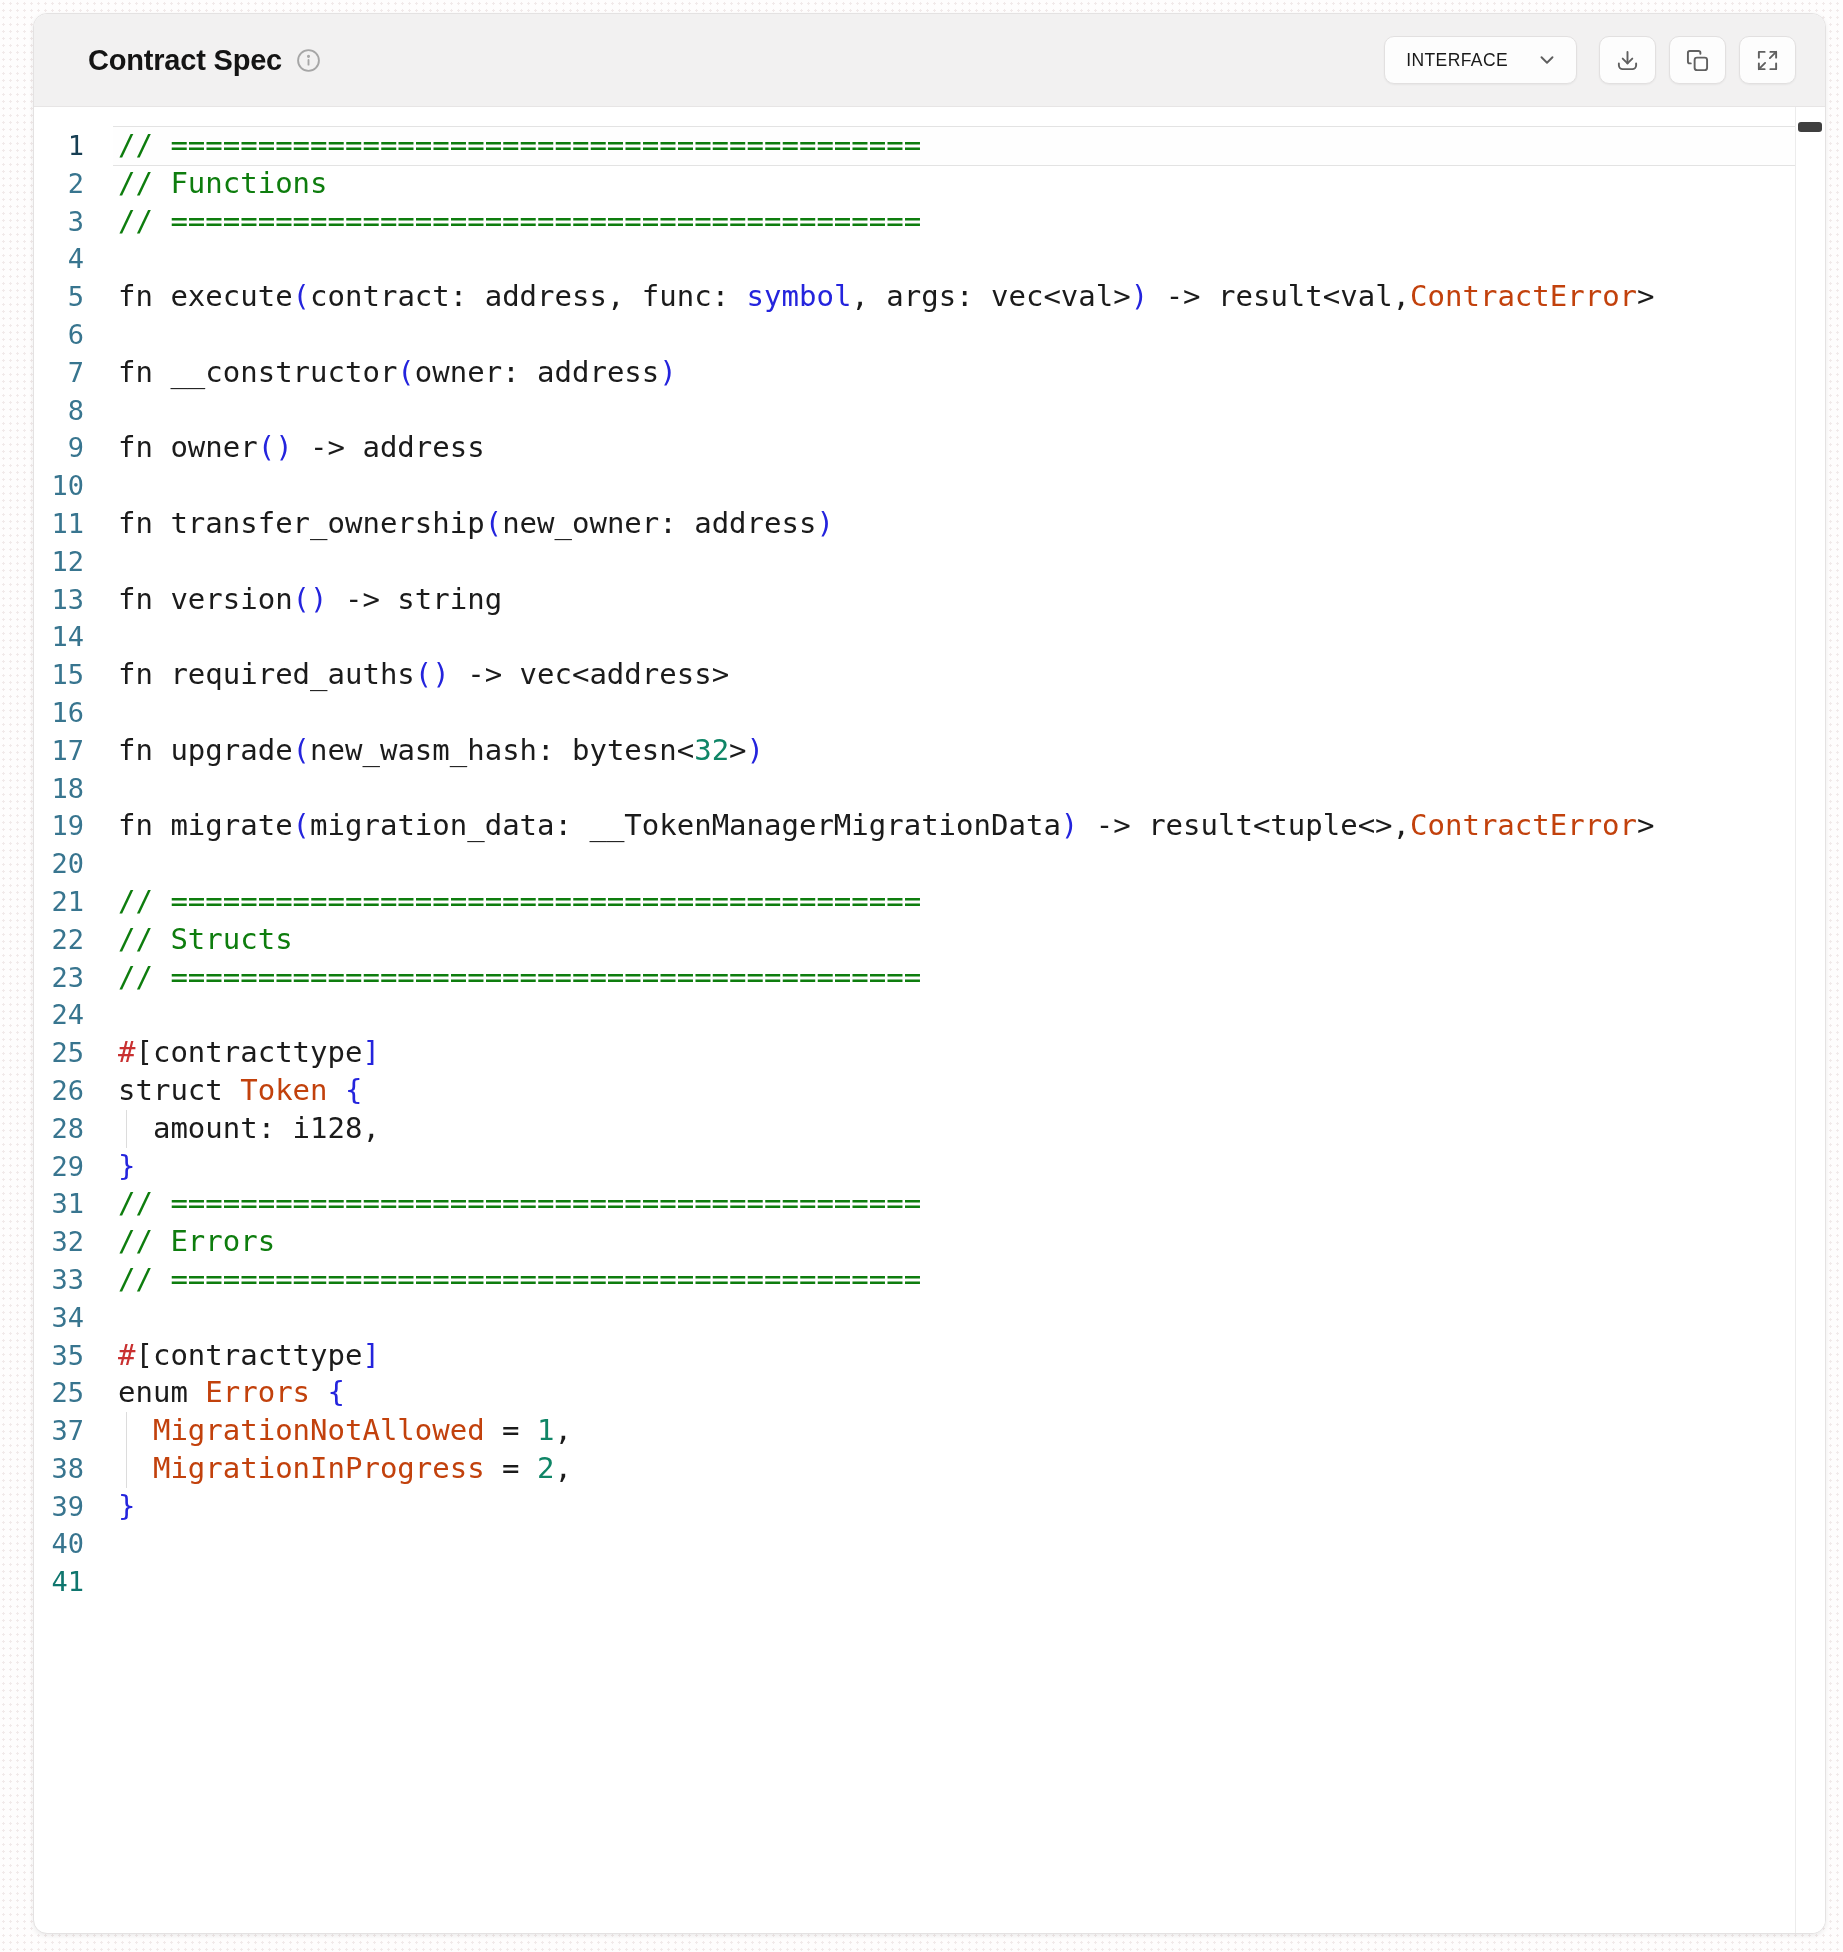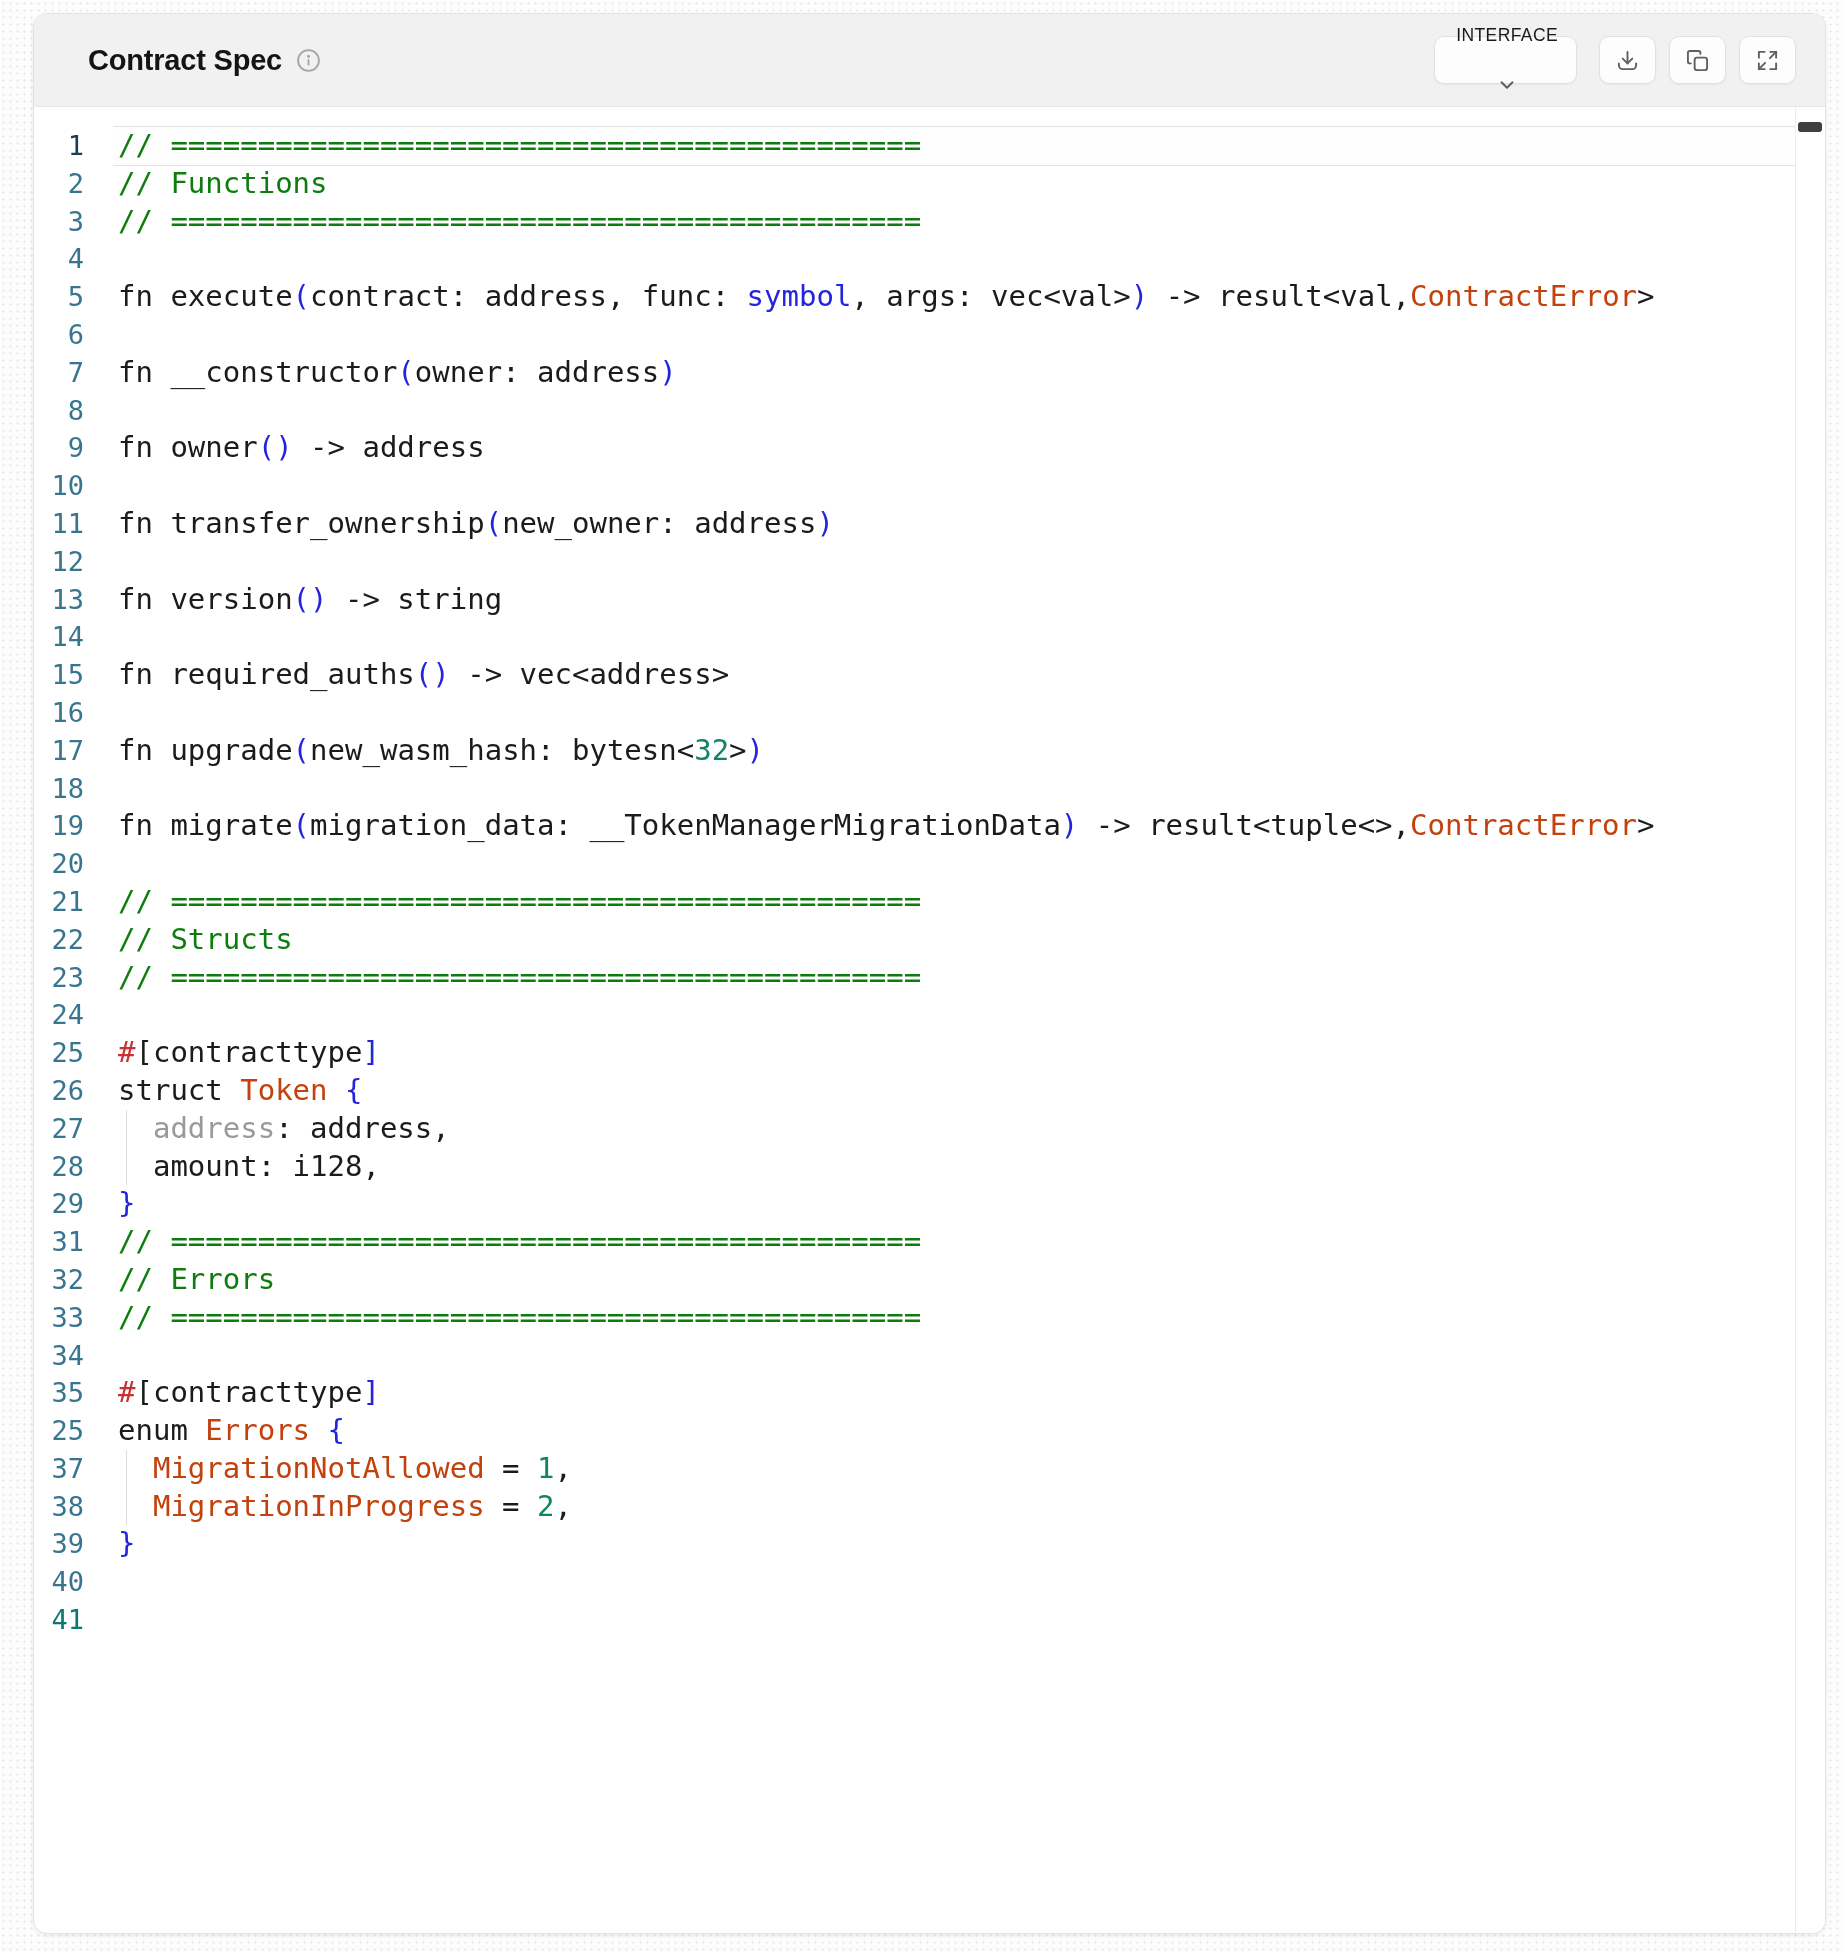--- a/index.html
+++ b/index.html
@@ -23,21 +23,21 @@
     padding:0 29px 0 54px;
   }
   .header-left{display:flex;align-items:center;gap:14px}
   .title{font-size:29px;font-weight:700;color:#141414;margin:0;letter-spacing:-.2px}
   .icon{display:inline-flex;align-items:center;justify-content:center}
   .header-right{display:flex;align-items:center;gap:13px}
   .btn{
     background:#fdfdfd;border:1px solid #e2e0e0;border-radius:10px;
     box-shadow:0 1px 2px rgba(0,0,0,.05);
     display:flex;align-items:center;justify-content:center;cursor:pointer;
-    padding:0;box-sizing:border-box;flex-direction:column;
+    padding:0;box-sizing:border-box;
   }
   .btn-dd{height:48px;padding:0 18px 0 21px;gap:28px;margin-right:9px}
   .btn-dd .dd-label{font-size:17.5px;color:#1a1a1a;letter-spacing:.4px;font-weight:500}
   .btn-icon{width:57px;height:48px}
   
   .code-wrap{flex:1;display:flex;min-height:0}
   .code-scroll{
     flex:1;overflow:hidden;position:relative;padding-top:20px;
     font-family:"DejaVu Sans Mono",monospace;font-size:29px;line-height:37.8px;
   }
@@ -144,21 +144,20 @@
           <div class="line"><span class="ln">17</span><span class="lc"><span class="tk-k">fn upgrade</span><span class="tk-b">(</span><span class="tk-k">new_wasm_hash: bytesn&lt;</span><span class="tk-n">32</span><span class="tk-k">&gt;</span><span class="tk-b">)</span></span></div>
           <div class="line"><span class="ln">18</span><span class="lc"></span></div>
           <div class="line"><span class="ln">19</span><span class="lc"><span class="tk-k">fn migrate</span><span class="tk-b">(</span><span class="tk-k">migration_data: __TokenManagerMigrationData</span><span class="tk-b">)</span><span class="tk-k"> -&gt; result&lt;tuple&lt;&gt;,</span><span class="tk-t">ContractError</span><span class="tk-k">&gt;</span></span></div>
           <div class="line"><span class="ln">20</span><span class="lc"></span></div>
           <div class="line"><span class="ln">21</span><span class="lc"><span class="tk-c">// ===========================================</span></span></div>
           <div class="line"><span class="ln">22</span><span class="lc"><span class="tk-c">// Structs</span></span></div>
           <div class="line"><span class="ln">23</span><span class="lc"><span class="tk-c">// ===========================================</span></span></div>
           <div class="line"><span class="ln">24</span><span class="lc"></span></div>
           <div class="line"><span class="ln">25</span><span class="lc"><span class="tk-r">#</span><span class="tk-k">[contracttype</span><span class="tk-b">]</span></span></div>
           <div class="line"><span class="ln">26</span><span class="lc"><span class="tk-k">struct </span><span class="tk-t">Token</span><span class="tk-k"> </span><span class="tk-b">{</span></span></div>
-          <div class="line"><span class="ln">27</span><span class="lc"><span class="tk-gd"></span><span class="tk-g">  address</span><span class="tk-k">: address,</span></span></div>
           <div class="line"><span class="ln">28</span><span class="lc"><span class="tk-gd"></span><span class="tk-k">  amount: i128,</span></span></div>
           <div class="line"><span class="ln">29</span><span class="lc"><span class="tk-b">}</span></span></div>
           <div class="line"><span class="ln">31</span><span class="lc"><span class="tk-c">// ===========================================</span></span></div>
           <div class="line"><span class="ln">32</span><span class="lc"><span class="tk-c">// Errors</span></span></div>
           <div class="line"><span class="ln">33</span><span class="lc"><span class="tk-c">// ===========================================</span></span></div>
           <div class="line"><span class="ln">34</span><span class="lc"></span></div>
           <div class="line"><span class="ln">35</span><span class="lc"><span class="tk-r">#</span><span class="tk-k">[contracttype</span><span class="tk-b">]</span></span></div>
           <div class="line"><span class="ln">25</span><span class="lc"><span class="tk-k">enum </span><span class="tk-t">Errors</span><span class="tk-k"> </span><span class="tk-b">{</span></span></div>
           <div class="line"><span class="ln">37</span><span class="lc"><span class="tk-gd"></span><span class="tk-t">  MigrationNotAllowed</span><span class="tk-k"> = </span><span class="tk-n">1</span><span class="tk-k">,</span></span></div>
           <div class="line"><span class="ln">38</span><span class="lc"><span class="tk-gd"></span><span class="tk-t">  MigrationInProgress</span><span class="tk-k"> = </span><span class="tk-n">2</span><span class="tk-k">,</span></span></div>

